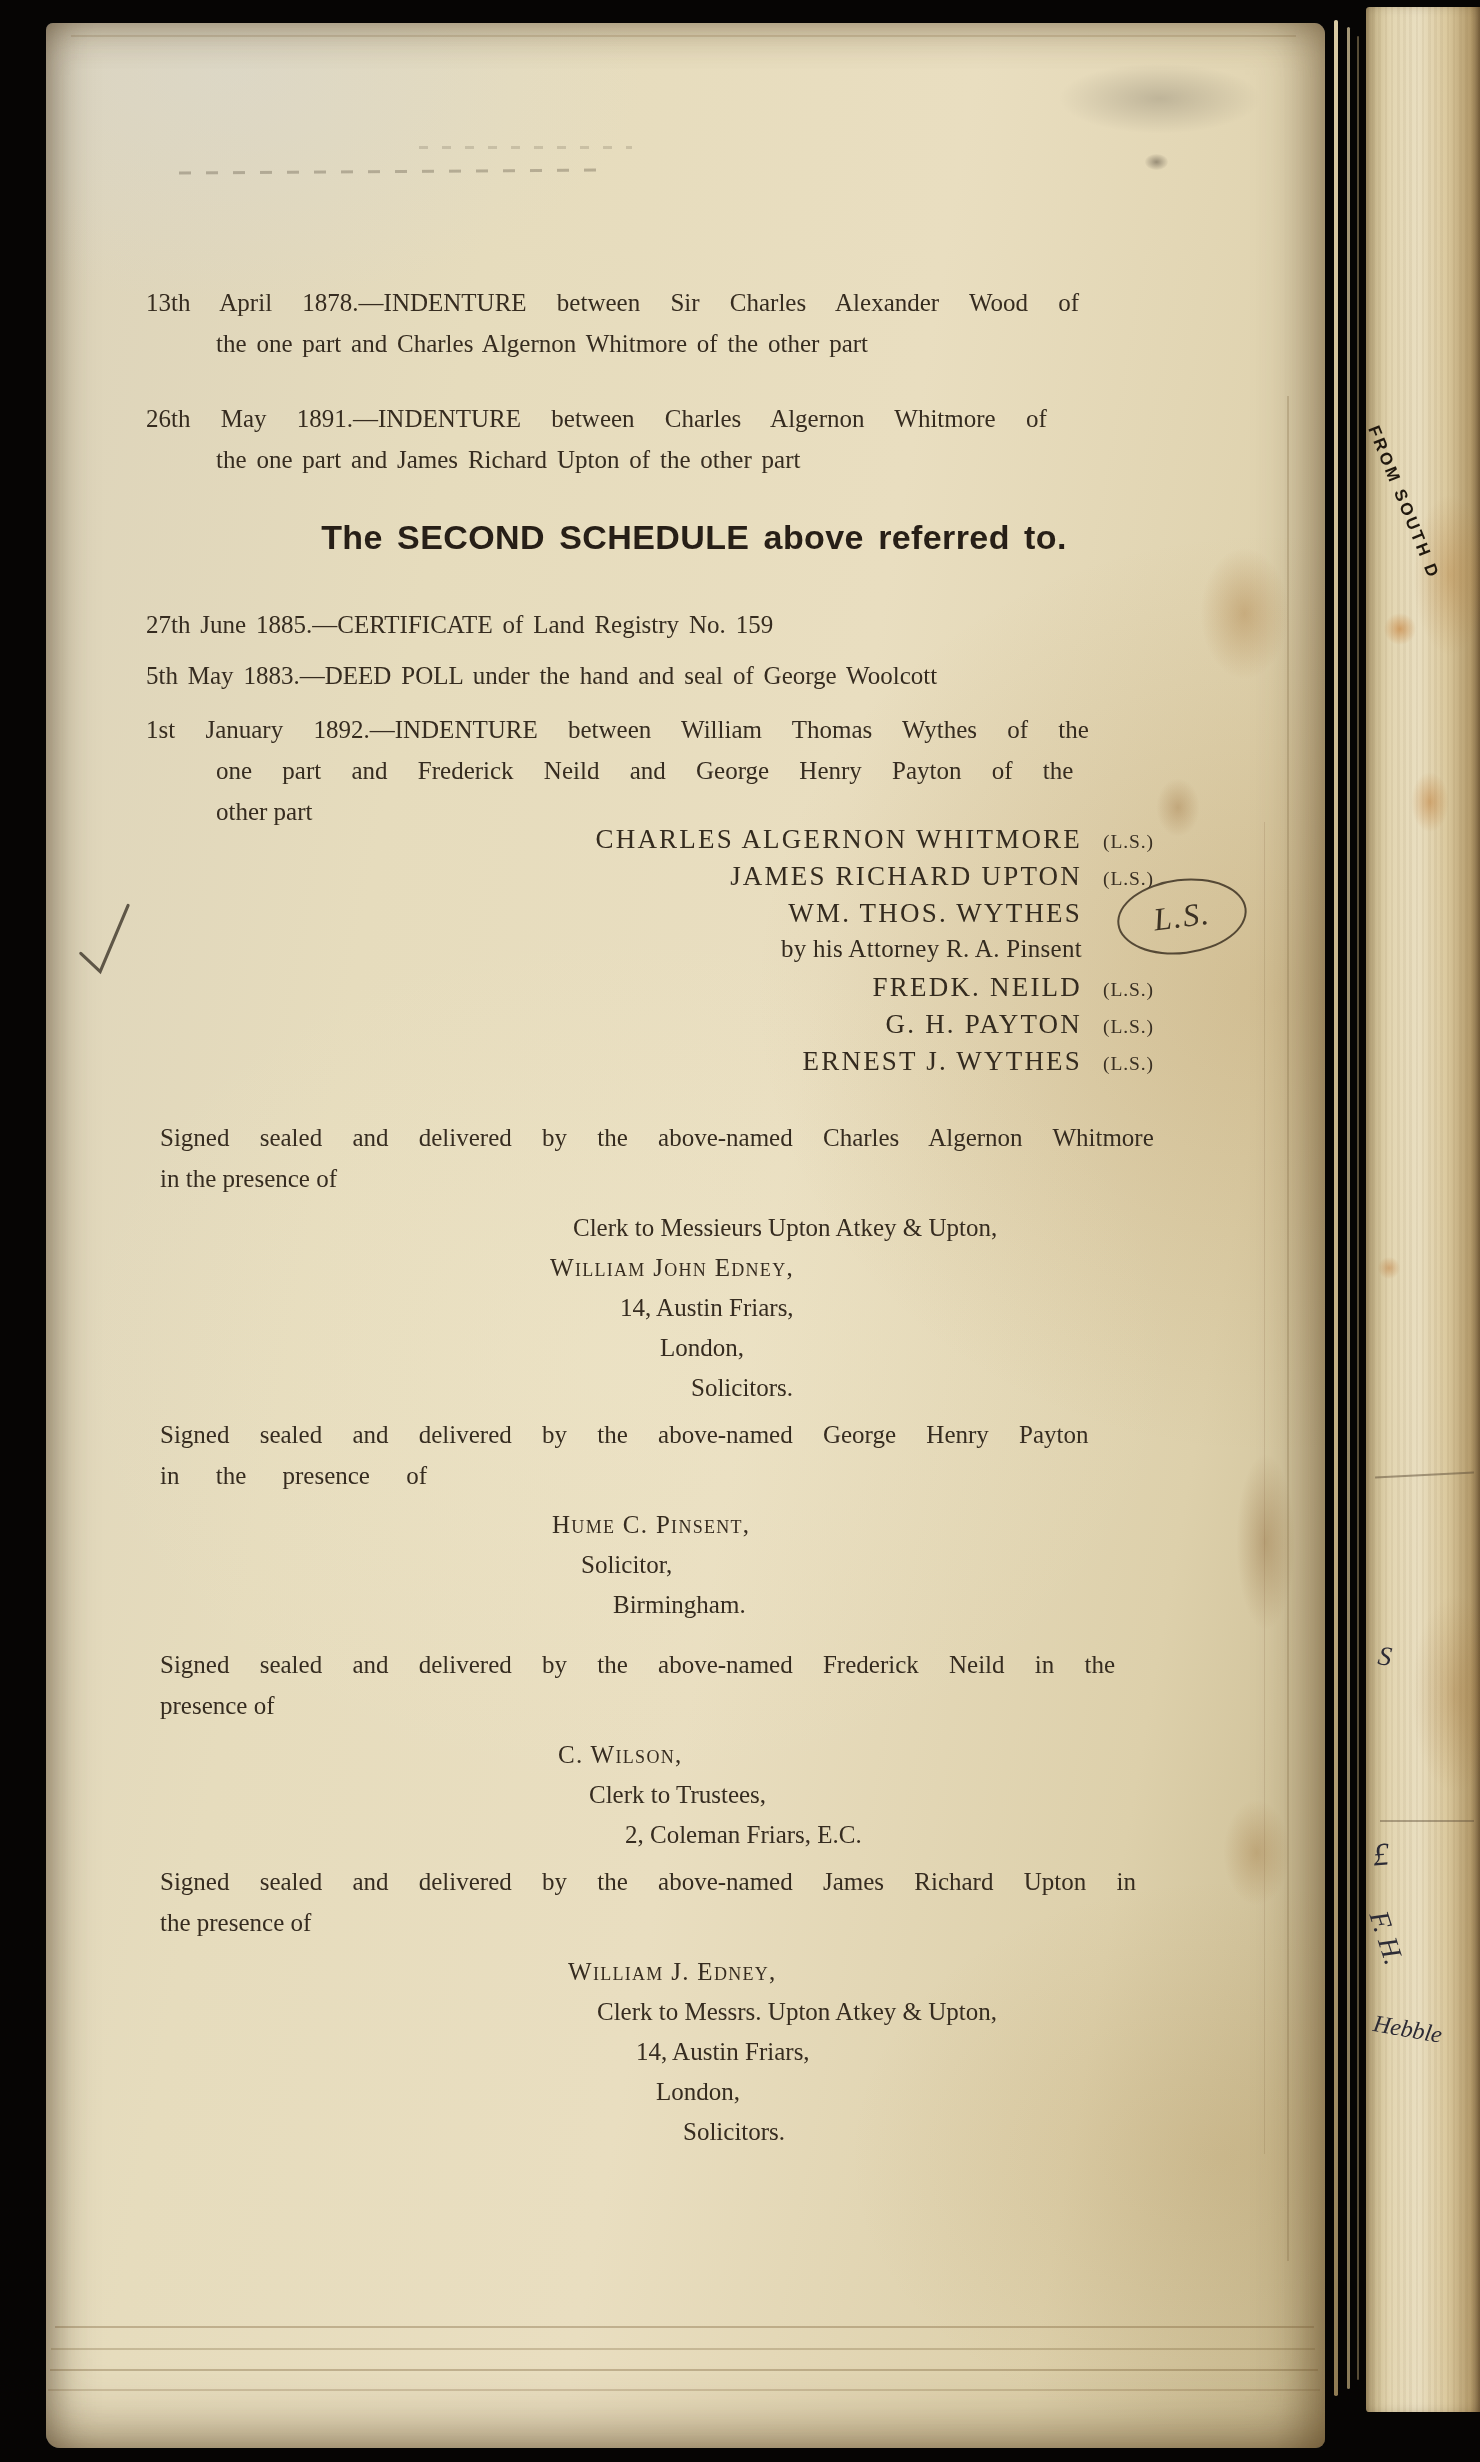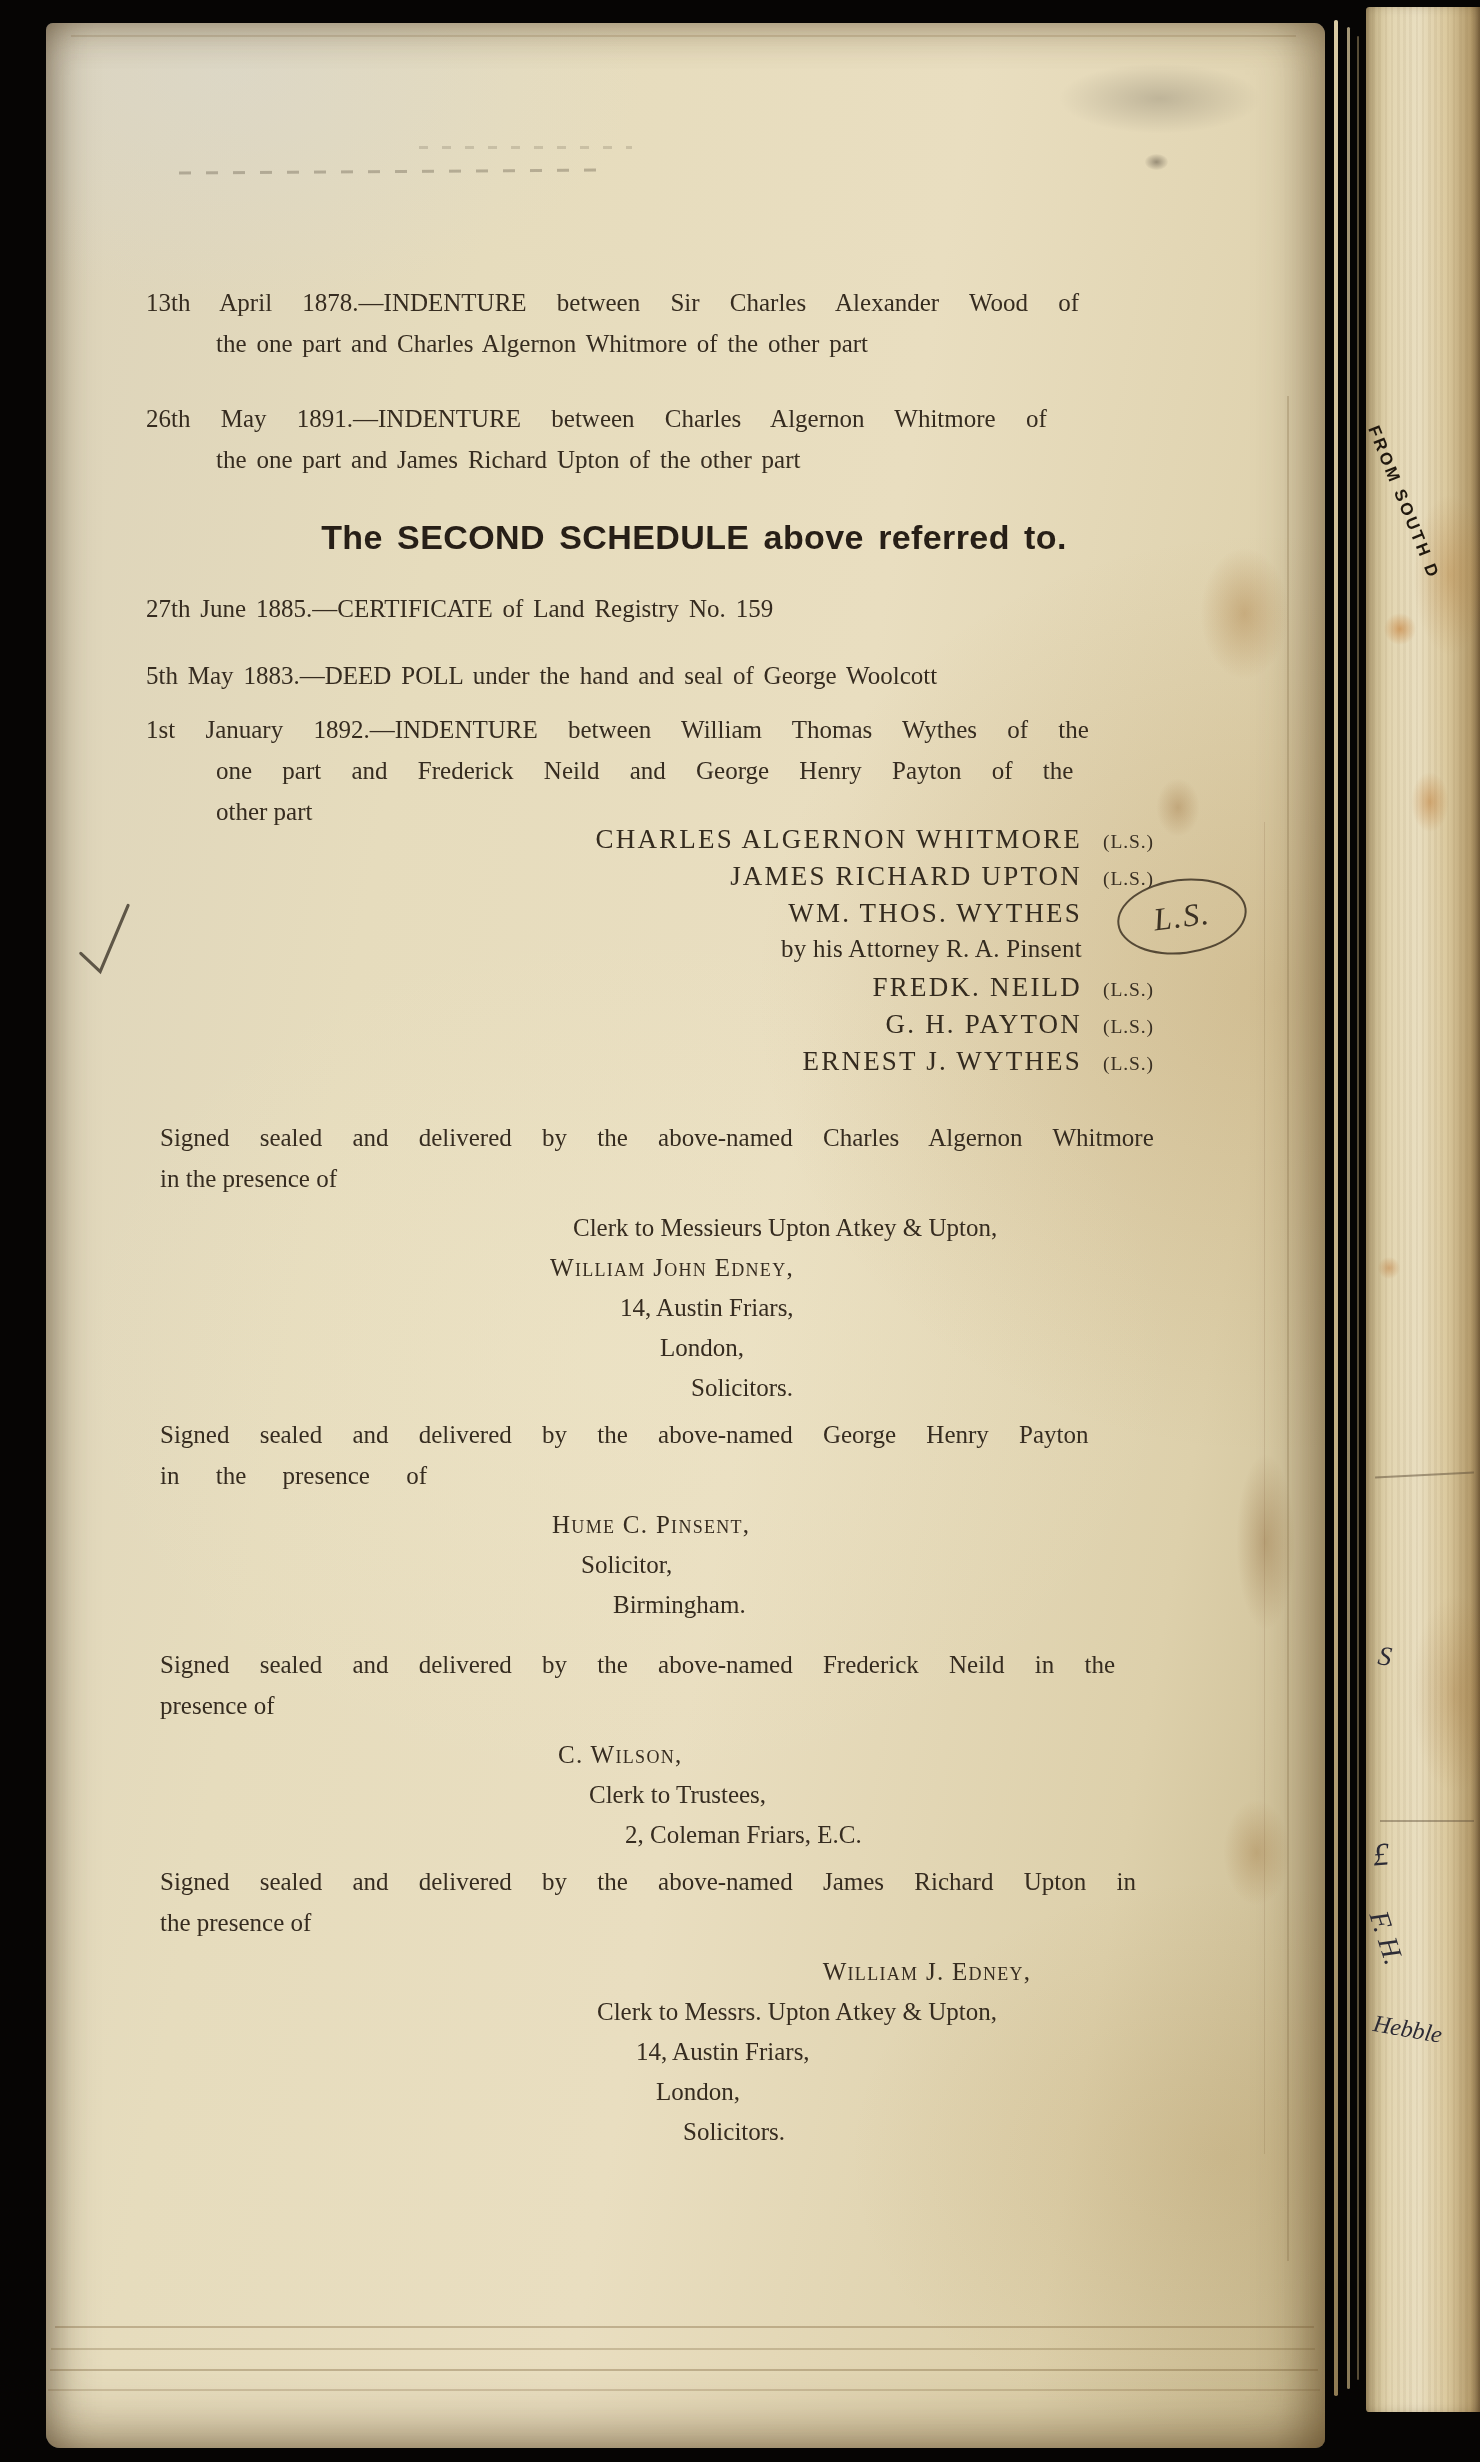--- a/index.html
+++ b/index.html
@@ -122,21 +122,21 @@
       <div class="line j3">13th April 1878.—INDENTURE between Sir Charles Alexander Wood of</div>
       <div class="line cont j1">the one part and Charles Algernon Whitmore of the other part</div>
     </div>
     <div class="txt para" style="top:357px;margin-top:18px;">
       <div class="line j3">26th May 1891.—INDENTURE between Charles Algernon Whitmore of</div>
       <div class="line cont j1">the one part and James Richard Upton of the other part</div>
     </div>
 
     <div class="txt heading">The SECOND SCHEDULE above referred to.</div>
 
-    <div class="txt para" style="top:565px;">
+    <div class="txt para" style="top:581px;">
       <div class="line j1">27th June 1885.—CERTIFICATE of Land Registry No. 159</div>
     </div>
     <div class="txt para" style="top:632px;">
       <div class="line j1">5th May 1883.—DEED POLL under the hand and seal of George Woolcott</div>
     </div>
     <div class="txt para" style="top:686px;">
       <div class="line j3">1st January 1892.—INDENTURE between William Thomas Wythes of the</div>
       <div class="line cont j3">one part and Frederick Neild and George Henry Payton of the</div>
       <div class="line cont">other part</div>
     </div>
@@ -205,21 +205,21 @@
         <div class="line witness-name" style="margin-left:398px;">C. Wilson,</div>
         <div class="line" style="margin-left:429px;">Clerk to Trustees,</div>
         <div class="line" style="margin-left:465px;">2, Coleman Friars, E.C.</div>
       </div>
     </div>
 
     <div class="att" style="top:1838px;">
       <div class="line j3">Signed sealed and delivered by the above-named James Richard Upton in</div>
       <div class="line">the presence of</div>
       <div class="witnesses">
-        <div class="line witness-name" style="margin-left:408px;text-align:center;">William J. Edney,</div>
+        <div class="line witness-name" style="margin-left:408px;">William J. Edney,</div>
         <div class="line" style="margin-left:437px;">Clerk to Messrs. Upton Atkey &amp; Upton,</div>
         <div class="line" style="margin-left:476px;">14, Austin Friars,</div>
         <div class="line" style="margin-left:496px;">London,</div>
         <div class="line" style="margin-left:523px;">Solicitors.</div>
       </div>
     </div>
 
   </div>
 
   <div class="gutter-edge e1"></div>

